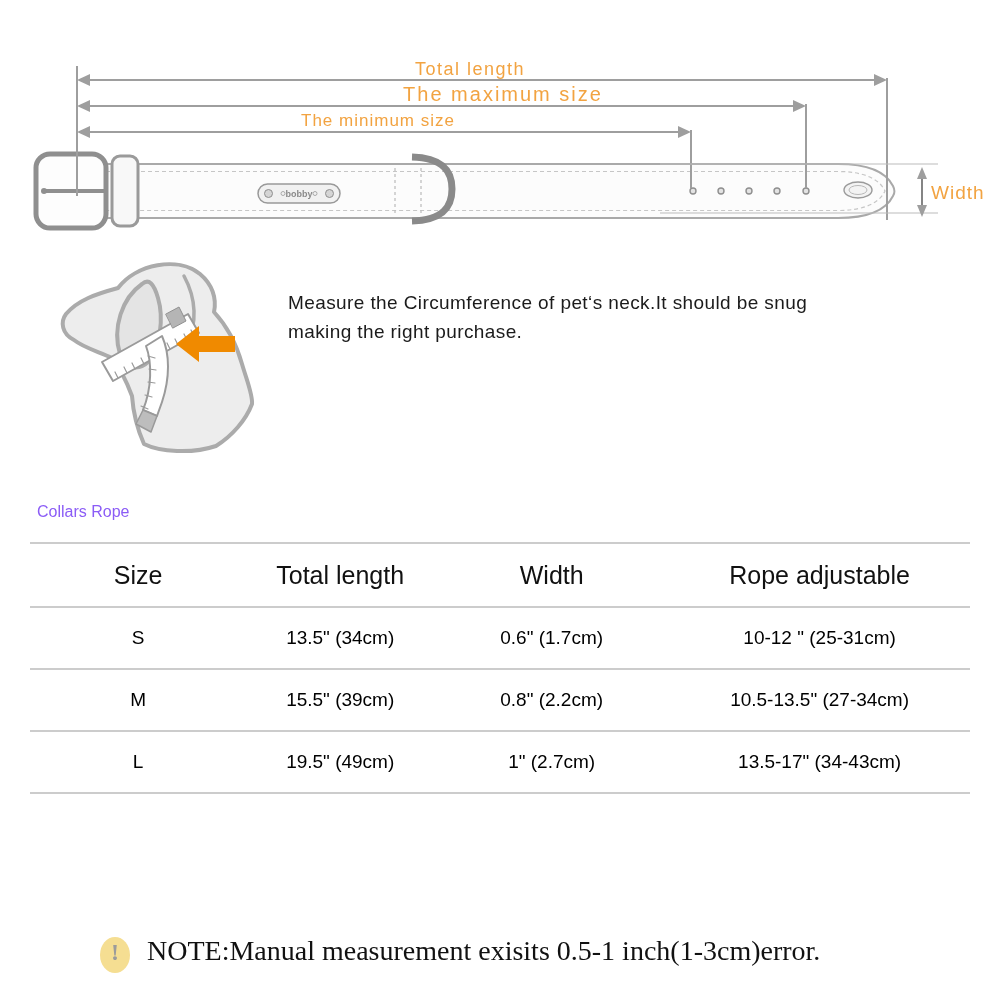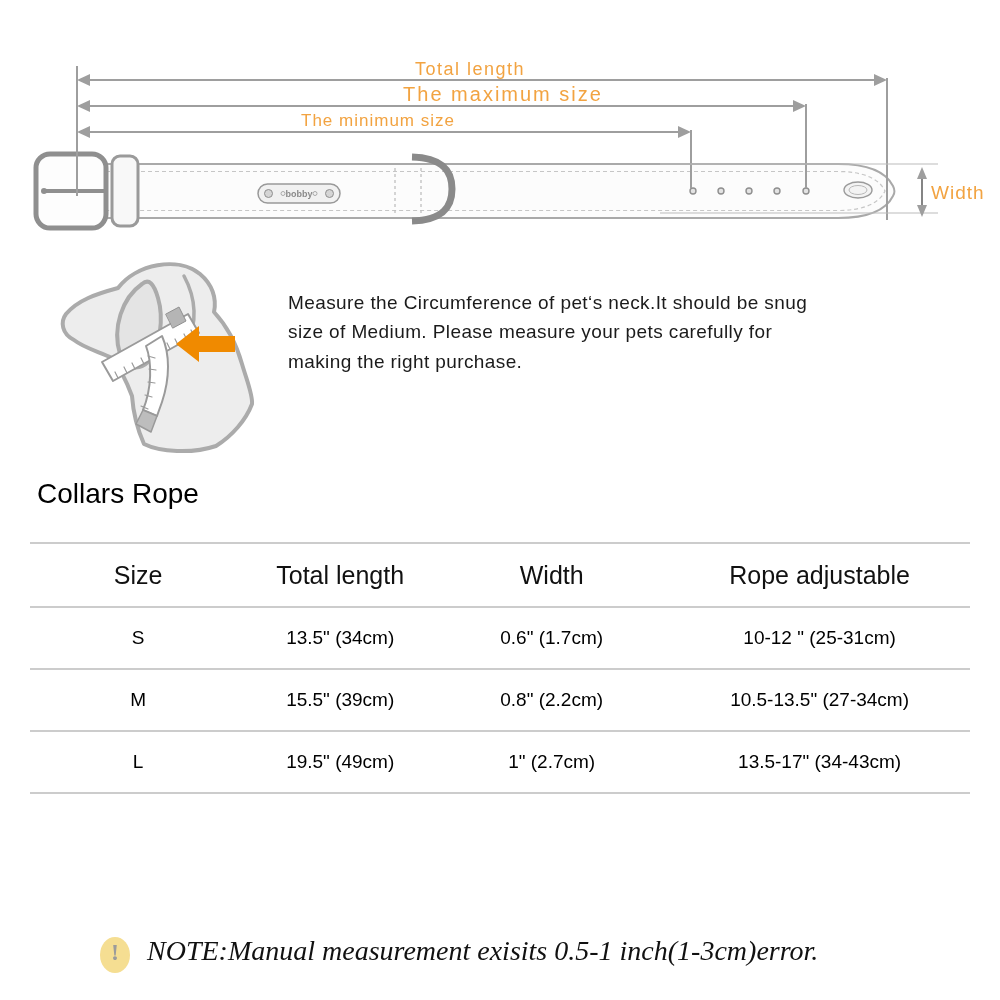--- a/index.html
+++ b/index.html
@@ -4,34 +4,34 @@
 <style>
   html,body{margin:0;padding:0;background:#fff;}
   #page{position:relative;width:1000px;height:1000px;background:#ffffff;overflow:hidden;
         font-family:"Liberation Sans", sans-serif;color:#111;}
   #diagram-svg{position:absolute;left:0;top:0;}
   #diagram-svg text{font-family:"Liberation Sans", sans-serif;}
   #dog-svg{position:absolute;left:56px;top:256px;}
   .measure-text{position:absolute;left:288px;top:288px;width:660px;
         font-size:19px;line-height:29.4px;color:#1b1b1b;letter-spacing:0.4px;}
   .measure-text div{white-space:nowrap;}
-  .table-title{position:absolute;left:37px;top:478px;font-size:28px;color:#000000;}
+  .table-title{position:absolute;left:37px;top:503px;font-size:16px;color:#8b5cf6;}
   .size-table{position:absolute;left:30px;top:542px;width:940px;border-collapse:collapse;
         border-top:2px solid #cccccc;}
   .size-table tr{border-bottom:2px solid #cccccc;}
   .size-table th{font-size:25px;font-weight:normal;height:62px;text-align:center;
         font-family:"Liberation Sans", sans-serif;padding:0;}
   .size-table td{font-size:19px;height:60px;text-align:center;padding:0;color:#000;}
   .note-row{position:absolute;left:100px;top:933px;height:44px;}
   .note-icon{position:absolute;left:0;top:4px;width:30px;height:36px;border-radius:50%;
         background:#F5DE92;}
   .note-icon span{position:absolute;left:0;top:2px;width:30px;text-align:center;
         font-family:"Liberation Serif", serif;font-weight:bold;font-size:24px;color:#9B9B9B;}
   .note-text{position:absolute;left:47px;top:2px;white-space:nowrap;
-        font-family:"Liberation Serif", serif;font-size:28px;color:#111;font-style:italic;}
+        font-family:"Liberation Serif", serif;font-size:28px;color:#111;}
 </style>
 </head>
 <body>
 
 <div id="page">
 
   <svg id="diagram-svg" width="1000" height="252" viewBox="0 0 1000 252">
 
     <g>
       <path d="M100,164 L838,164 C868,164 886,172 893,186 C895,190 895,193 893,196
@@ -130,21 +130,20 @@
       <path d="M92,100 l7,2 M93,113 l7,1 M92,126 l7,1 M89,139 l7,2 M85,150 l7,3" stroke="#9A9A9A" stroke-width="1.2"></path>
       <polygon points="87,154 101,160 95,176 80,168" fill="#BDBDBD" stroke="#9A9A9A" stroke-width="1.5"></polygon>
       <polygon points="110,58 123,51 130,65 117,72" fill="#B5B5B5" stroke="#909090" stroke-width="1"></polygon>
 
       <polygon points="120,88 143,70 143,80 179,80 179,96 143,96 143,106" fill="#F08A00"></polygon>
     </g>
   </svg>
 
   <div class="measure-text">
     <div>Measure the Circumference of pet‘s neck.It should be snug</div>
-    <div>size of Medium. Please measure your pets carefully for</div>
     <div>making the right purchase.</div>
   </div>
 
   <div class="table-title">Collars Rope</div>
 
   <table class="size-table">
     <colgroup>
       <col style="width:23%">
         <col style="width:20%">
         <col style="width:25%">

